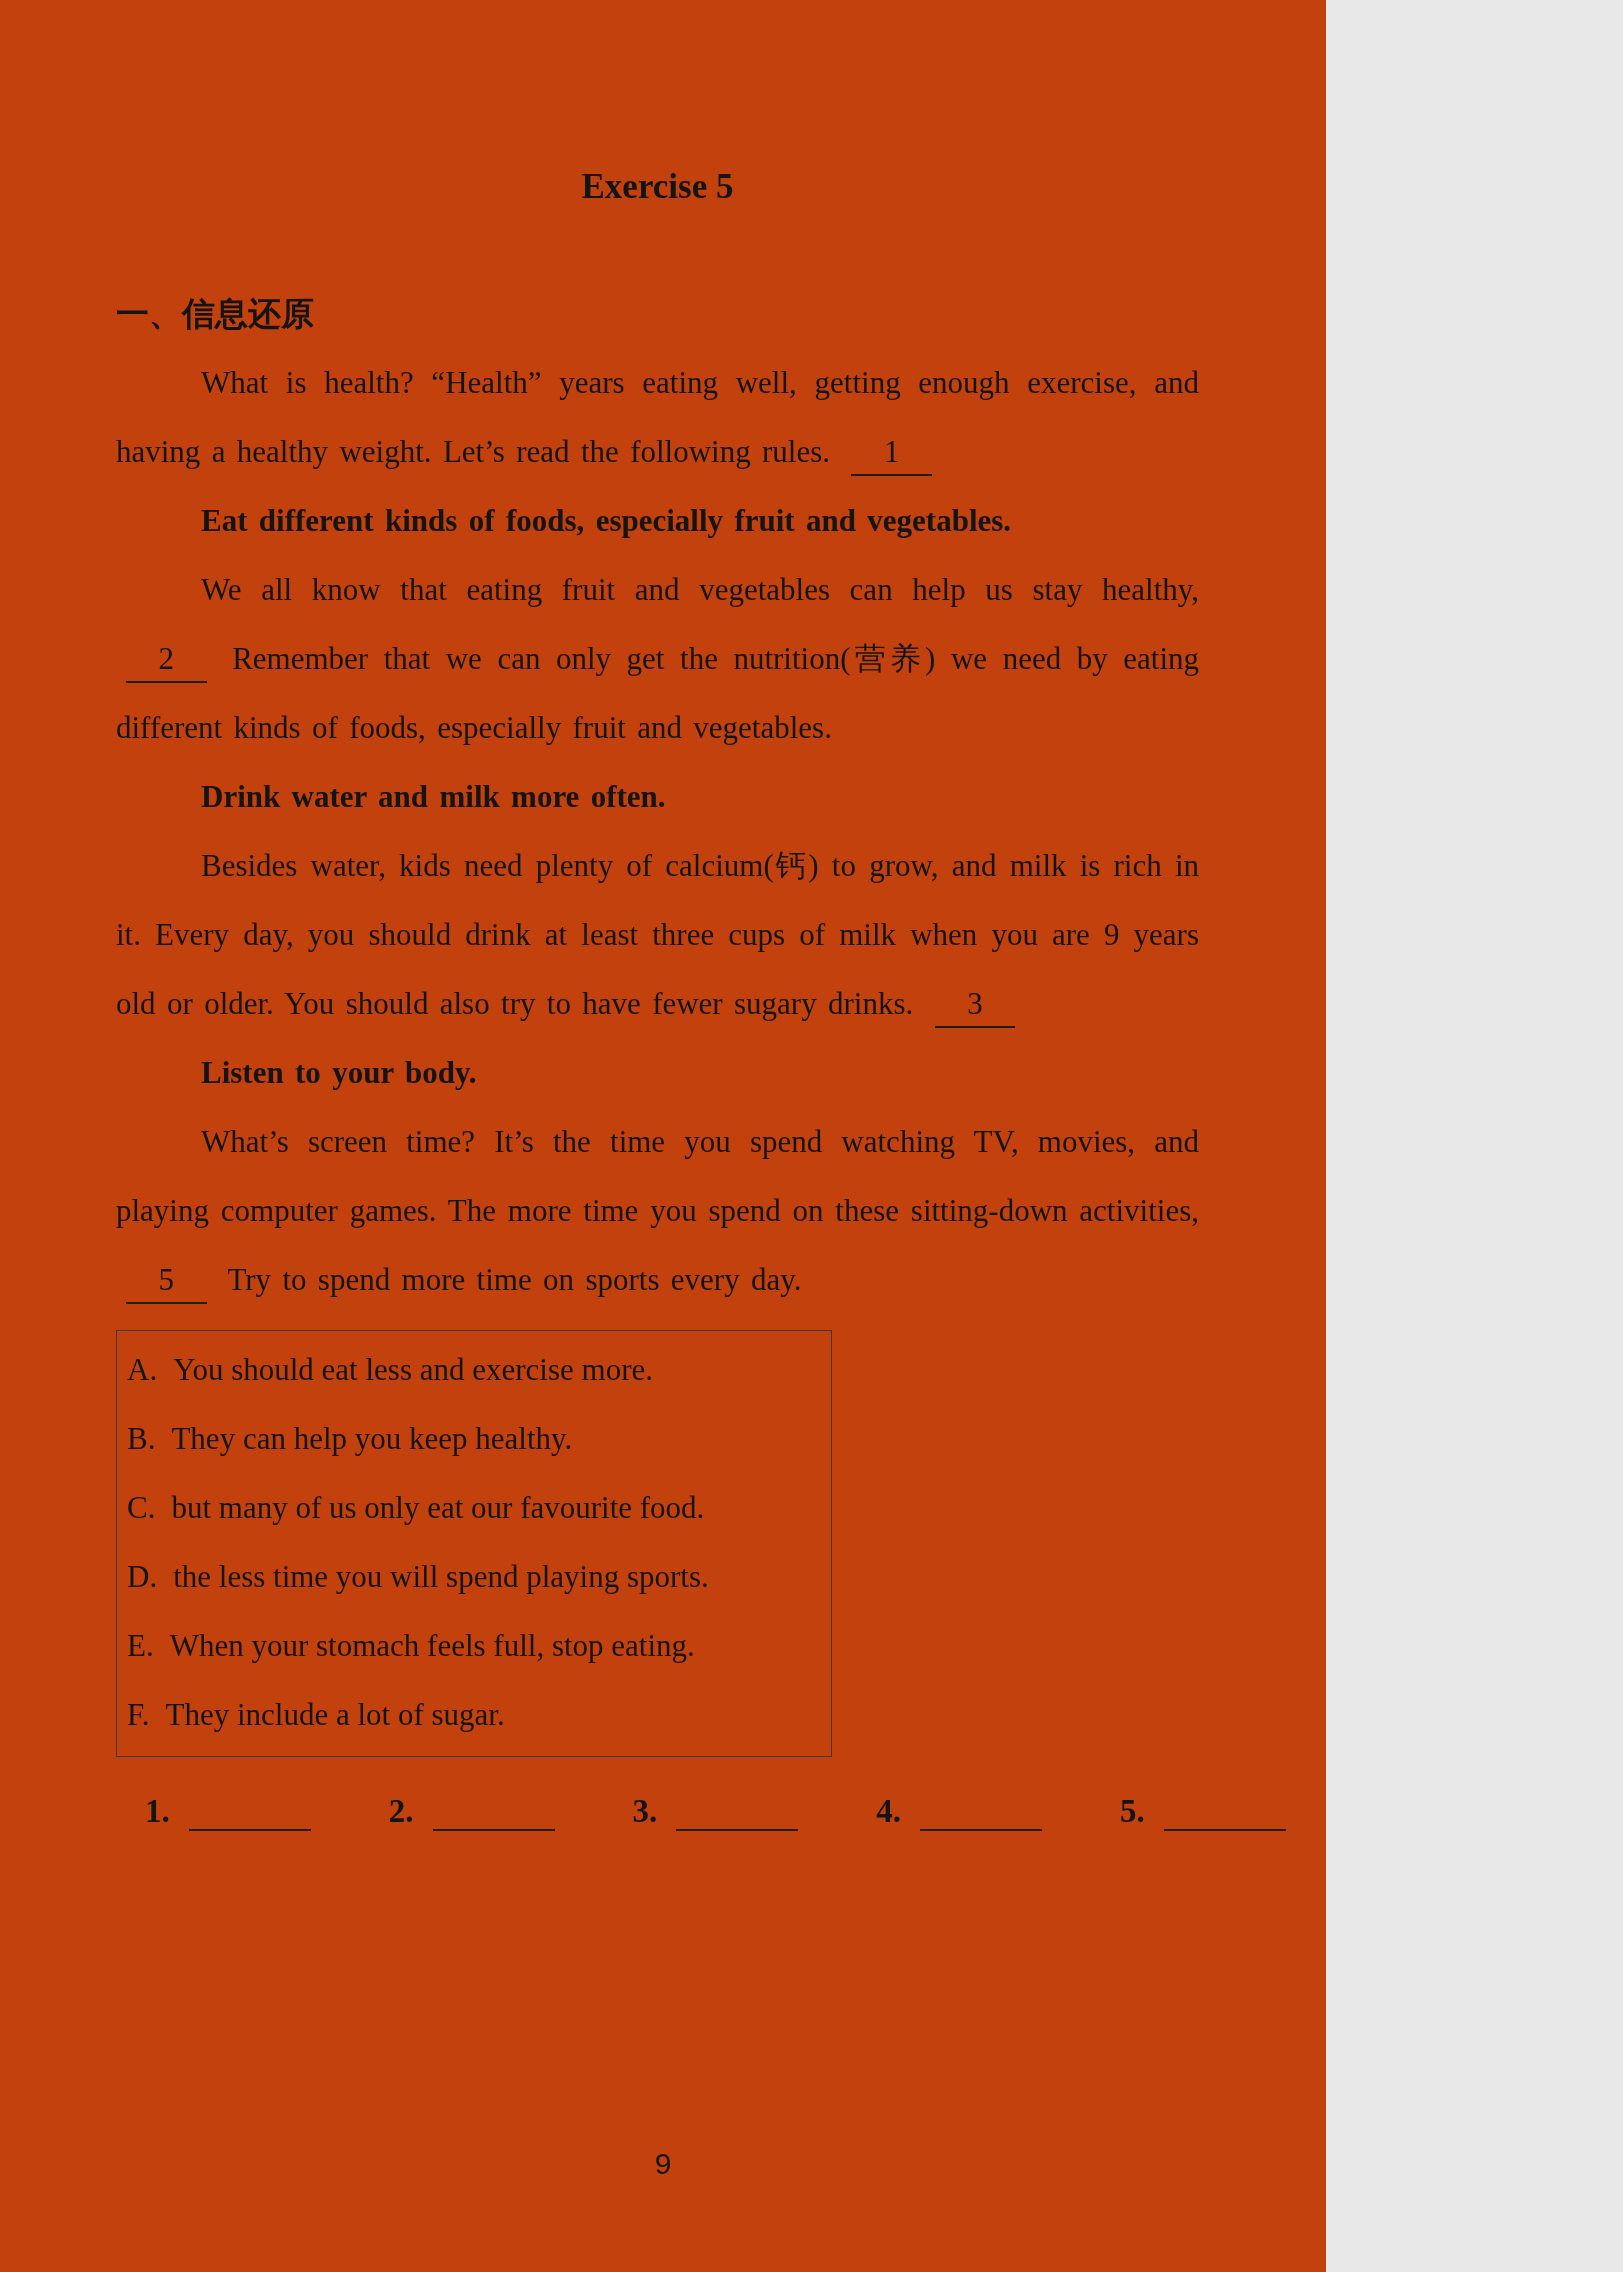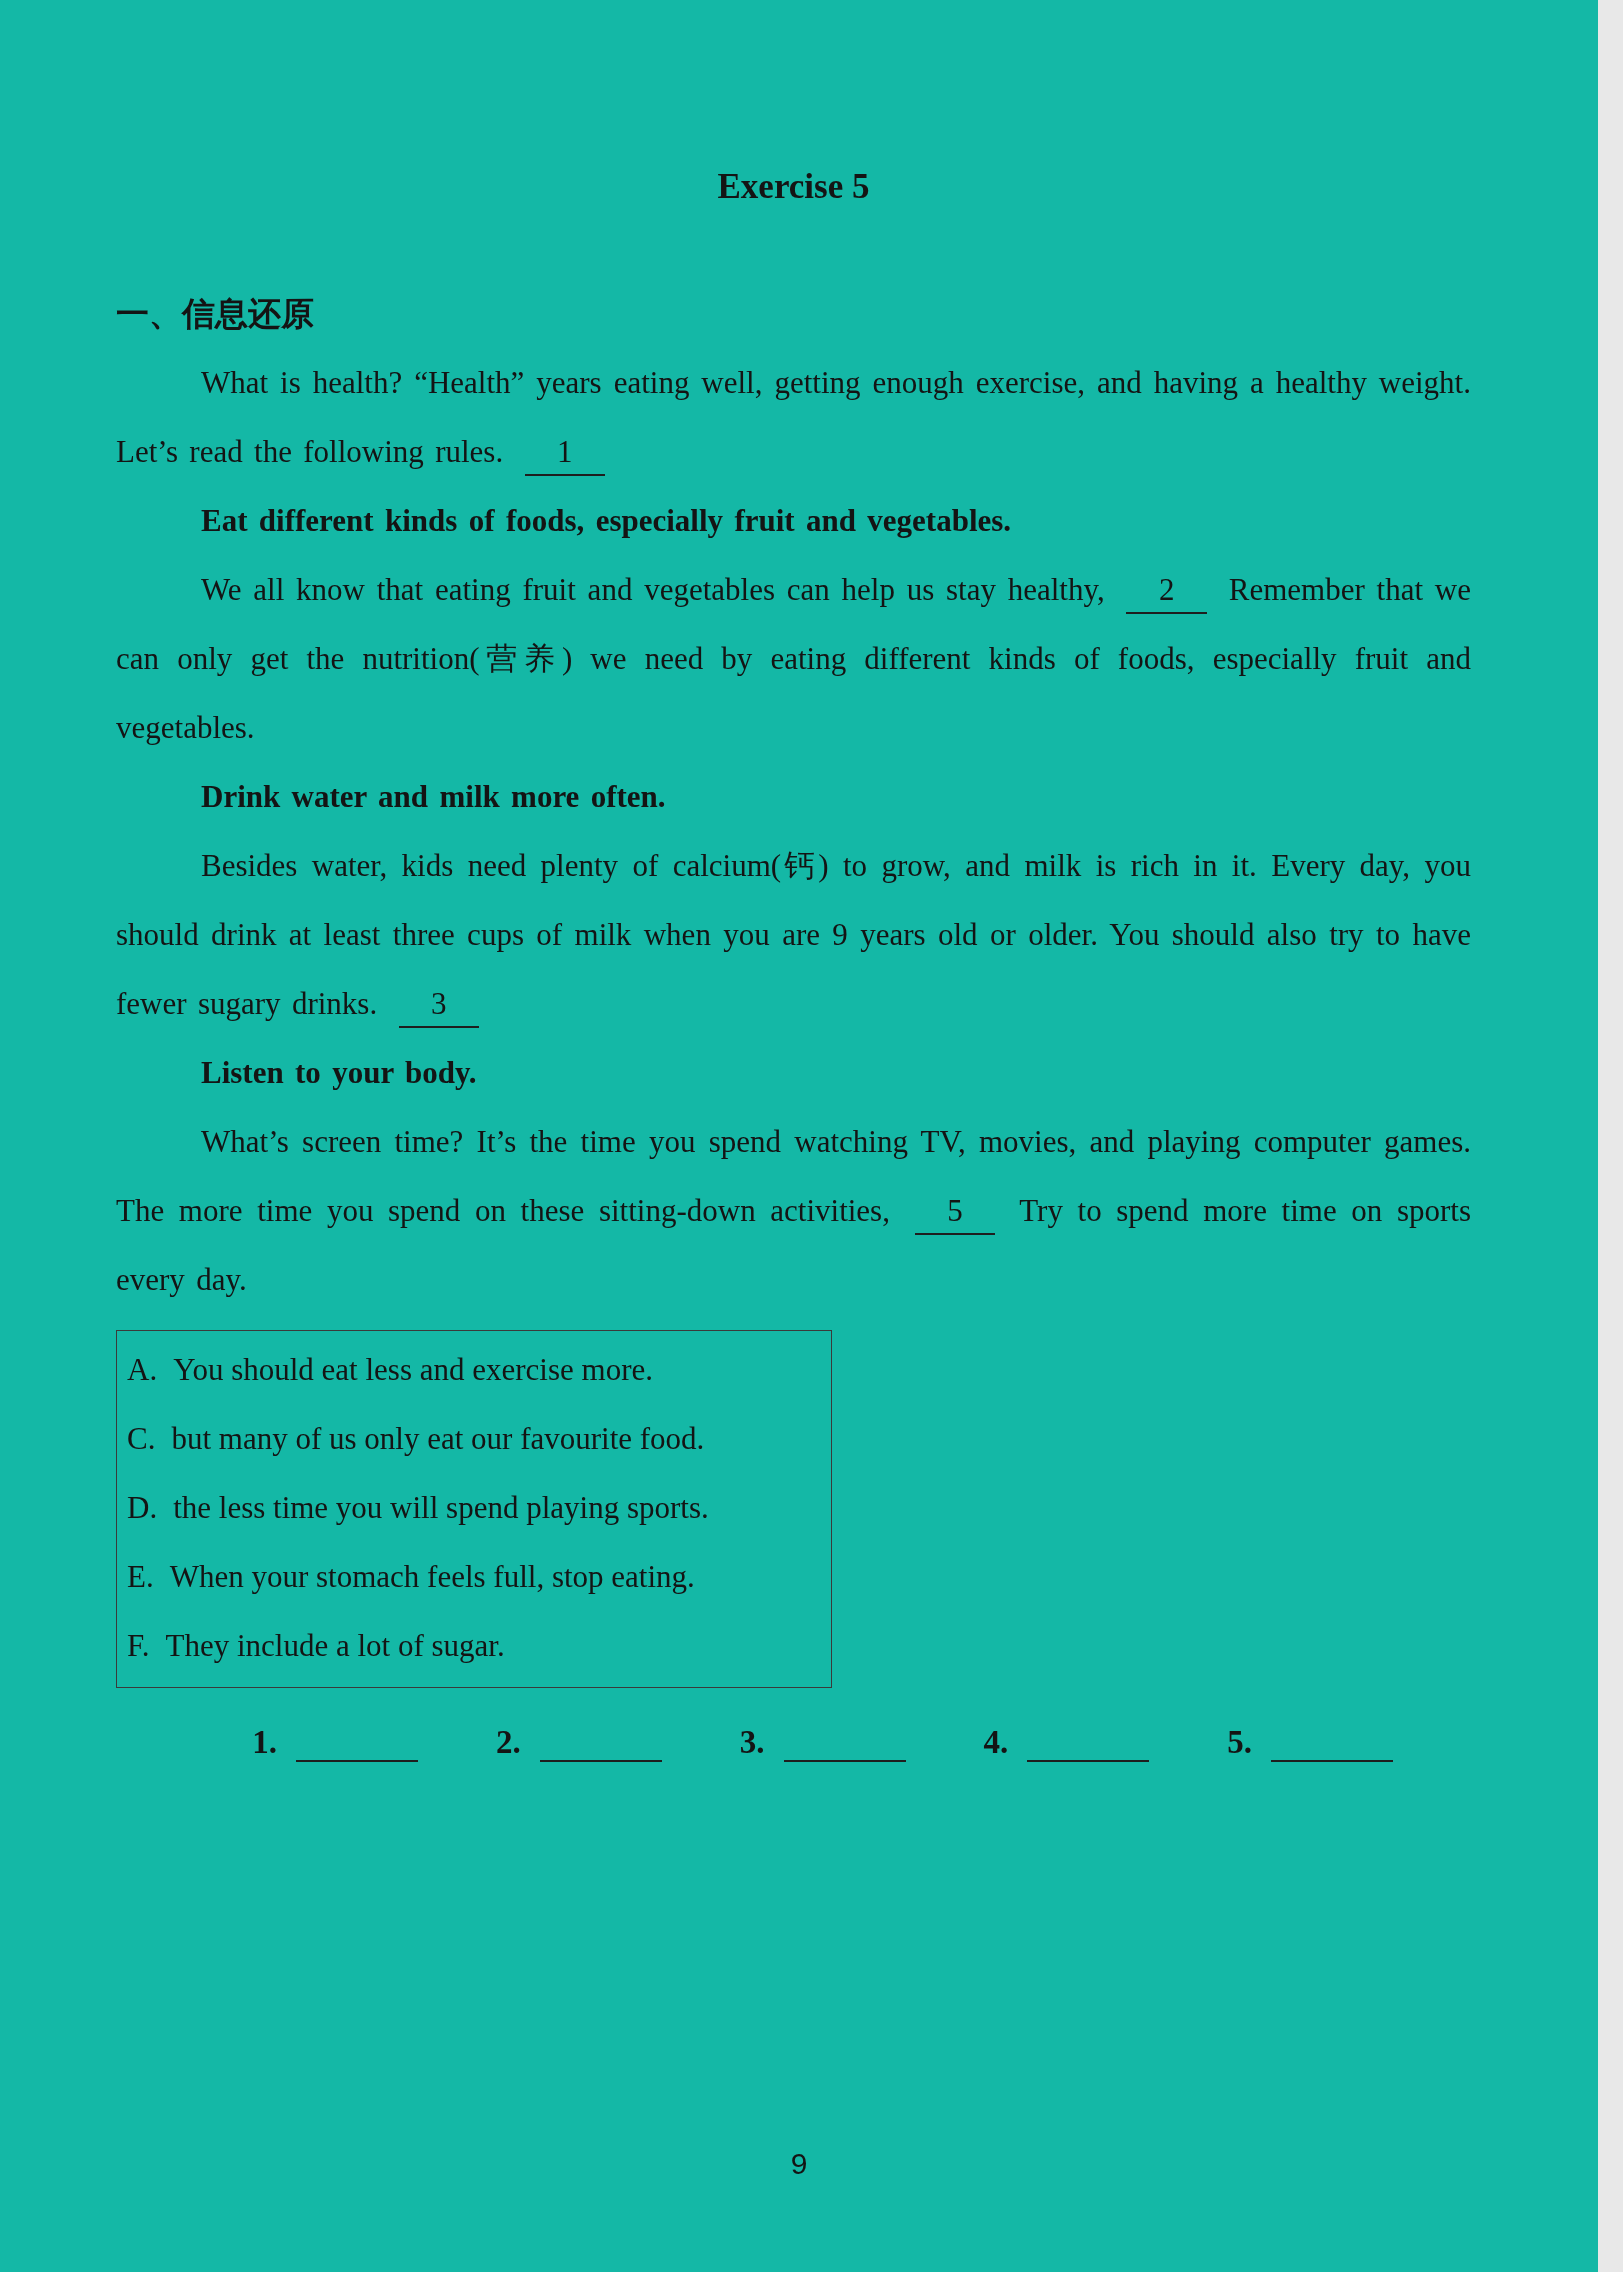--- a/index.html
+++ b/index.html
@@ -1,19 +1,19 @@
 <!DOCTYPE html>
 <html style="font-size:11.6px"><head>
 <meta charset="utf-8">
 <style>
   html,body{margin:0;padding:0;background:#e8e8e8;}
   .page{
     position:relative;
-    width:1598px;height:2273px;
-    background:#14b8a6;
+    width:1326px;height:2273px;
+    background:#c2410c;
     color:#141414;
     font-family:"Liberation Serif","DejaVu Serif",serif;
     box-sizing:border-box;
     padding:109px 127px 16px 116px;
     overflow:hidden;
   }
   .title{
     margin:43px 0 0 0;
     text-align:center;
     font-size:35px;
@@ -103,20 +103,21 @@
       <p class="para"><span>What is health? “Health” years eating well, getting enough exercise, and having a healthy weight. Let’s read the following rules. </span><span class="blank">1</span></p>
       <p class="heading"><span class="b">Eat different kinds of foods, especially fruit and vegetables.</span></p>
       <p class="para"><span>We all know that eating fruit and vegetables can help us stay healthy, </span><span class="blank">2</span><span> Remember that we can only get the nutrition(营养) we need by eating different kinds of foods, especially fruit and vegetables.</span></p>
       <p class="heading"><span class="b">Drink water and milk more often.</span></p>
       <p class="para"><span>Besides water, kids need plenty of calcium(钙) to grow, and milk is rich in it. Every day, you should drink at least three cups of milk when you are 9 years old or older. You should also try to have fewer sugary drinks. </span><span class="blank">3</span></p>
       <p class="heading"><span class="b">Listen to your body.</span></p>
       <p class="para"><span>What’s screen time? It’s the time you spend watching TV, movies, and playing computer games. The more time you spend on these sitting-down activities, </span><span class="blank">5</span><span> Try to spend more time on sports every day.</span></p>
     </div>
   <div class="options-box">
       <p><span class="opt-label">A.</span><span>You should eat less and exercise more.</span></p>
+      <p><span class="opt-label">B.</span><span>They can help you keep healthy.</span></p>
       <p><span class="opt-label">C.</span><span>but many of us only eat our favourite food.</span></p>
       <p><span class="opt-label">D.</span><span>the less time you will spend playing sports.</span></p>
       <p><span class="opt-label">E.</span><span>When your stomach feels full, stop eating.</span></p>
       <p><span class="opt-label">F.</span><span>They include a lot of sugar.</span></p>
     </div>
   <div class="answer-row"><span class="answer-item"><span>1.</span><span class="ans-line"></span></span><span class="answer-item"><span>2.</span><span class="ans-line"></span></span><span class="answer-item"><span>3.</span><span class="ans-line"></span></span><span class="answer-item"><span>4.</span><span class="ans-line"></span></span><span class="answer-item"><span>5.</span><span class="ans-line"></span></span></div>
   <div class="page-number">9</div>
 </div>
 
 

